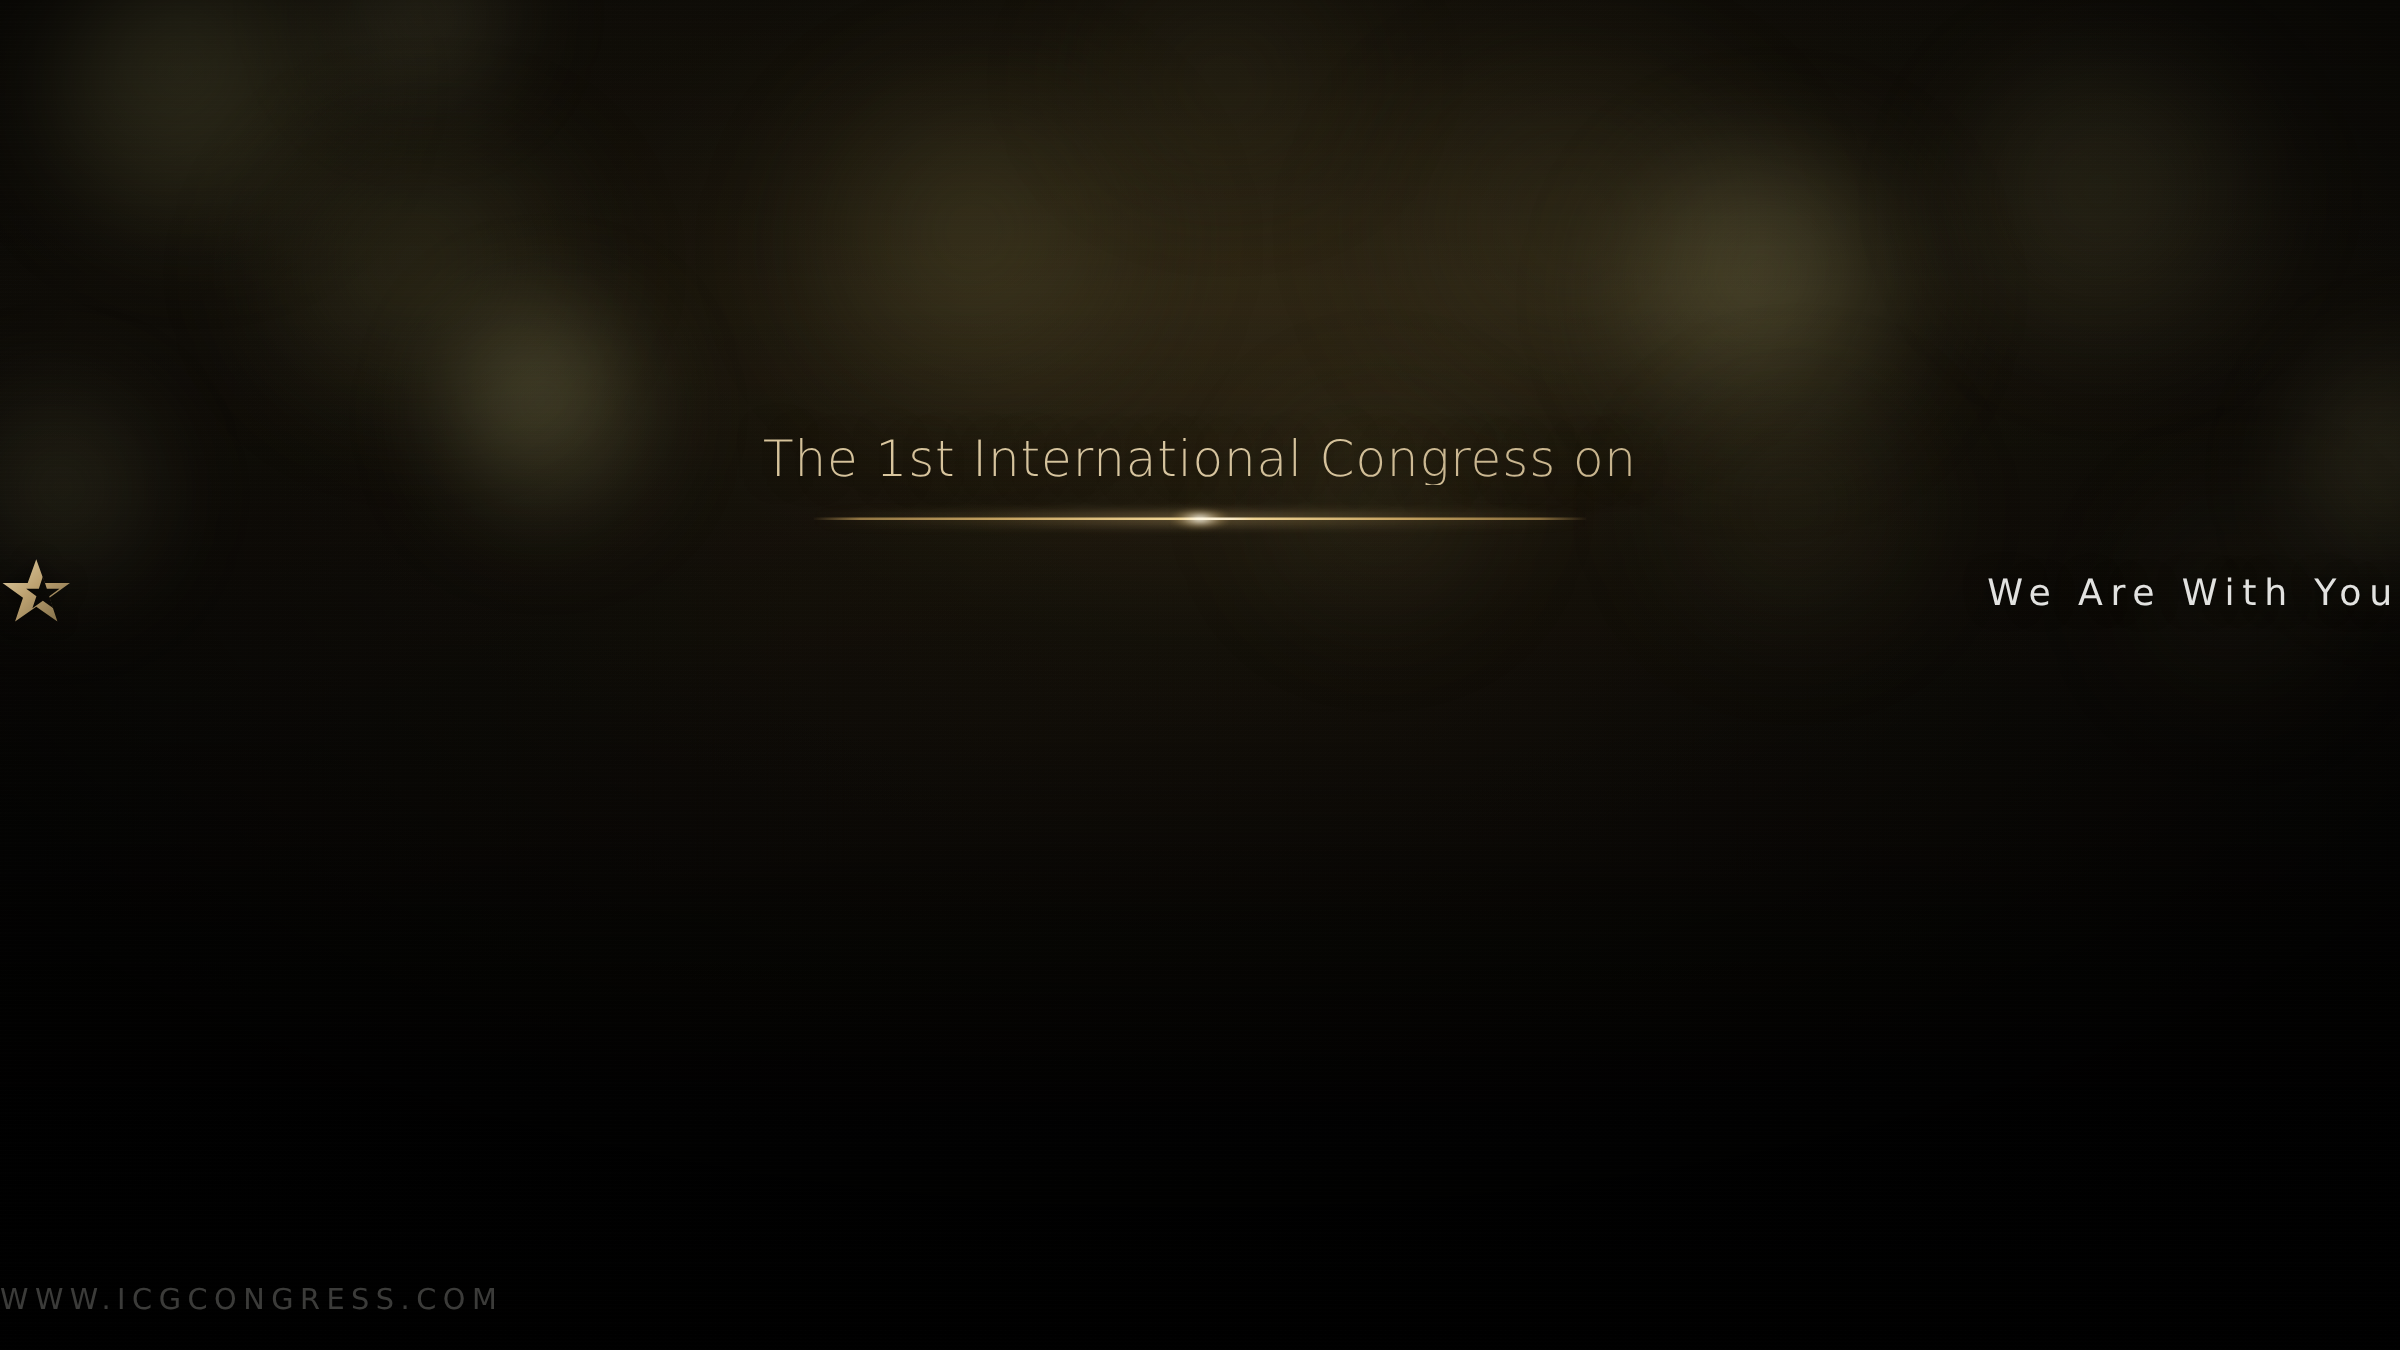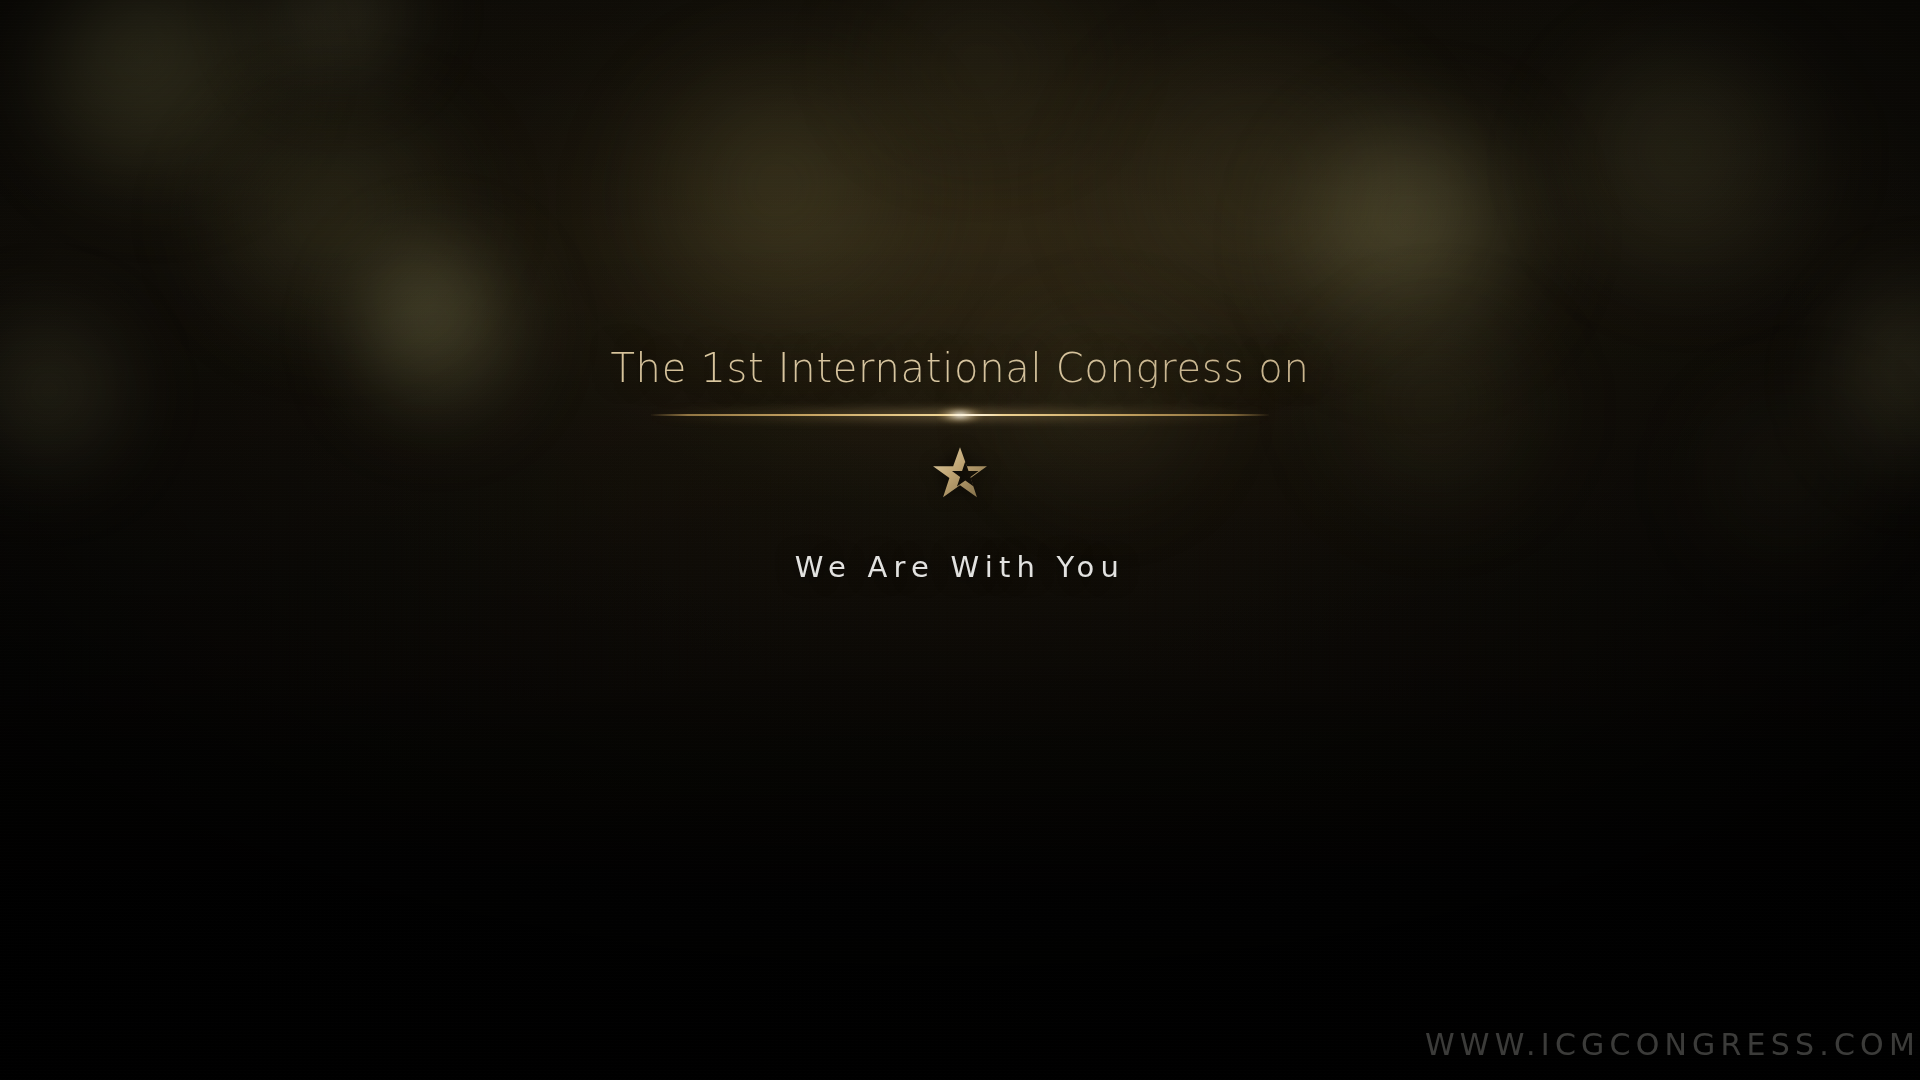--- a/index.html
+++ b/index.html
@@ -152,23 +152,22 @@
     transform:translate(-50%,-50%);
     background:radial-gradient(ellipse at center, rgba(255,255,250,0.95) 0%, rgba(255,240,205,0.55) 26%, rgba(235,200,130,0.22) 50%, rgba(0,0,0,0) 76%);
     filter:blur(2px);
   }
 
   
   .tagline-row {
     margin-top:21px;
     display:flex;
     align-items:center;
-    justify-content:flex-start;
+    justify-content:space-between;
     gap:48px;
-    flex-direction:column;
   }
   .star-logo {
     width:58px; height:56px;
     flex:0 0 auto;
     display:block;
     filter:drop-shadow(0 0 8px rgba(0,0,0,0.7));
   }
   .tagline {
     font-family:"DejaVu Sans", sans-serif;
     font-weight:400;
@@ -177,24 +176,24 @@
     color:#e2e2e0;
     text-shadow:0 0 20px rgba(0,0,0,0.8);
     white-space:nowrap;
   }
 
   
   .footer-url {
     position:absolute;
     left:0; right:0;
     top:1027px;
-    text-align:right;
+    text-align:left;
     font-family:"DejaVu Sans", sans-serif;
     font-weight:400;
-    font-size:30px;
+    font-size:23px;
     letter-spacing:5.2px;
     color:rgba(196,194,190,0.30);
     z-index:6;
   }
 
   
   .grain {
     position:absolute; inset:0;
     pointer-events:none;
     opacity:0.28;

